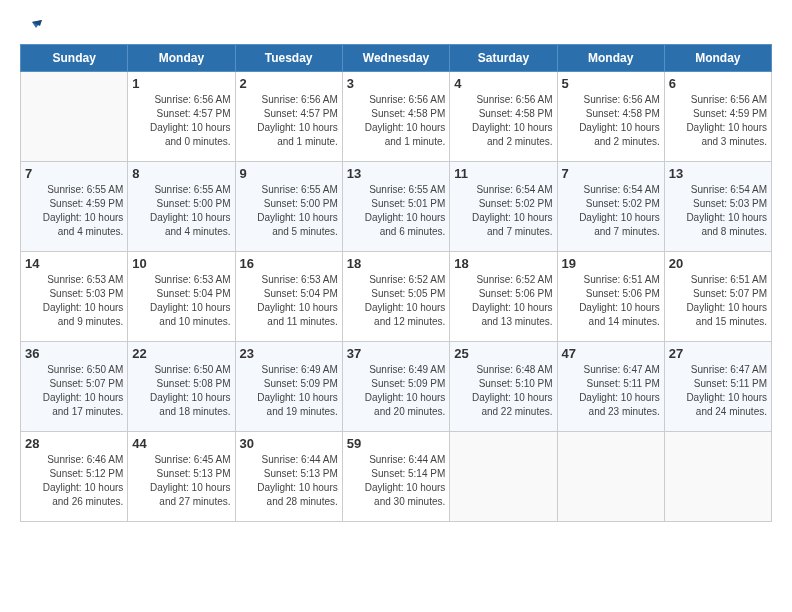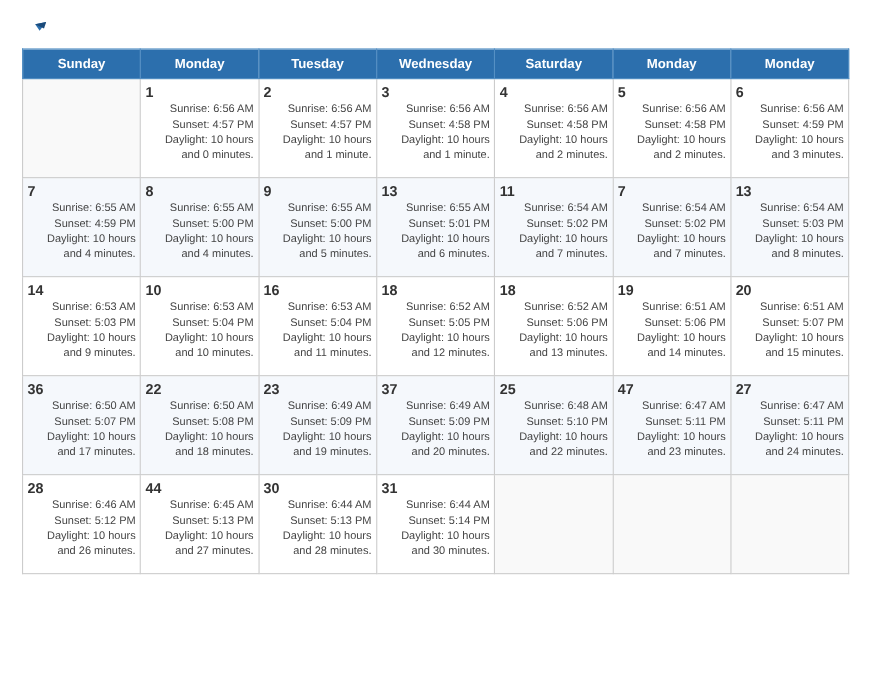--- a/index.html
+++ b/index.html
@@ -327,21 +327,21 @@
 and 27 minutes.</div>
         </td>
         <td>
           <span class="day-number">30</span>
           <div class="day-info" style="white-space: pre-line;">Sunrise: 6:44 AM
 Sunset: 5:13 PM
 Daylight: 10 hours
 and 28 minutes.</div>
         </td>
         <td>
-          <span class="day-number">31</span>
+          <span class="day-number">59</span>
           <div class="day-info" style="white-space: pre-line;">Sunrise: 6:44 AM
 Sunset: 5:14 PM
 Daylight: 10 hours
 and 30 minutes.</div>
         </td>
         <td class="empty-cell"></td>
         <td class="empty-cell"></td>
         <td class="empty-cell"></td>
       </tr>
     </tbody>

